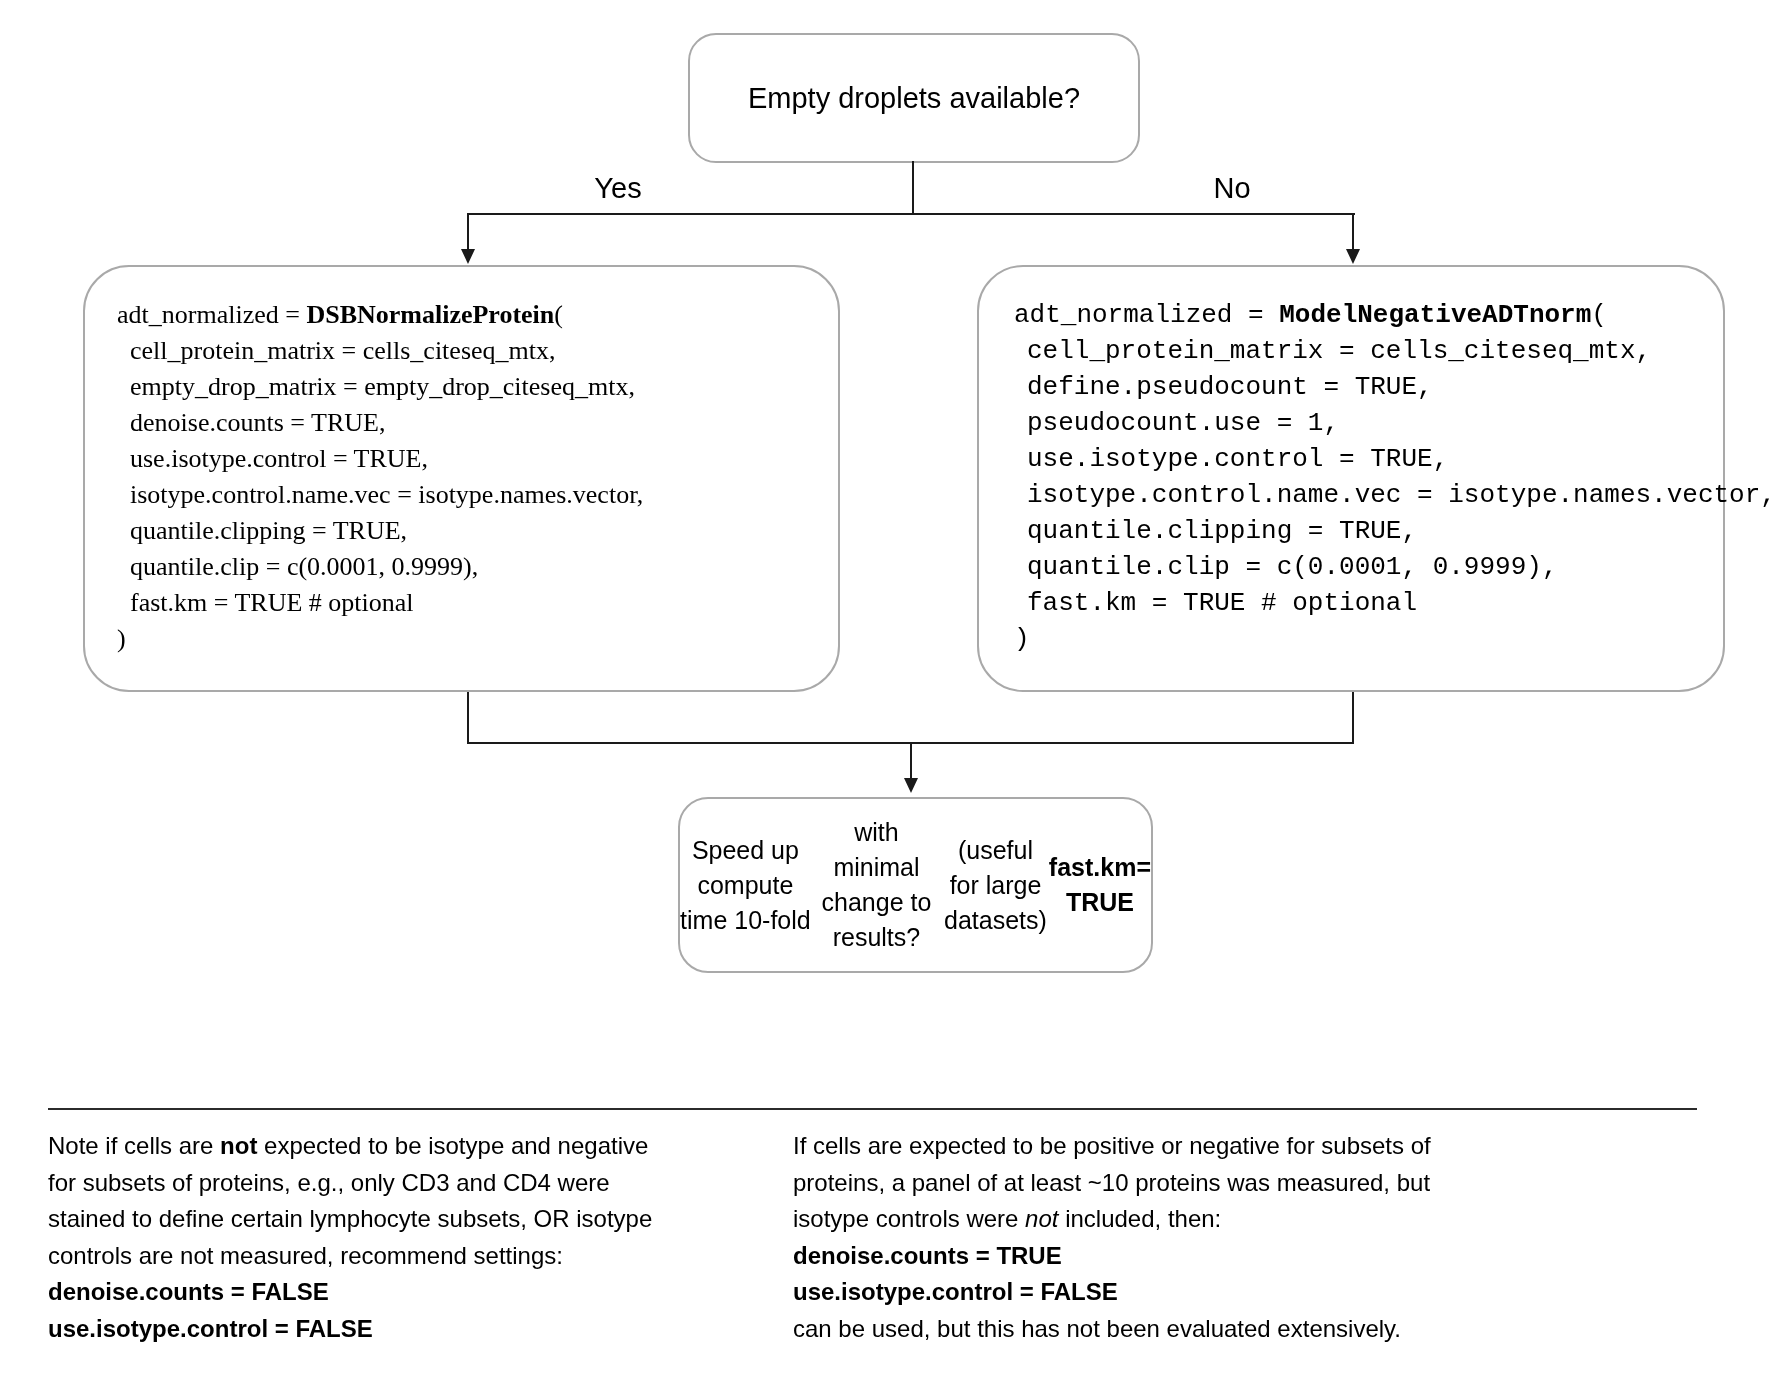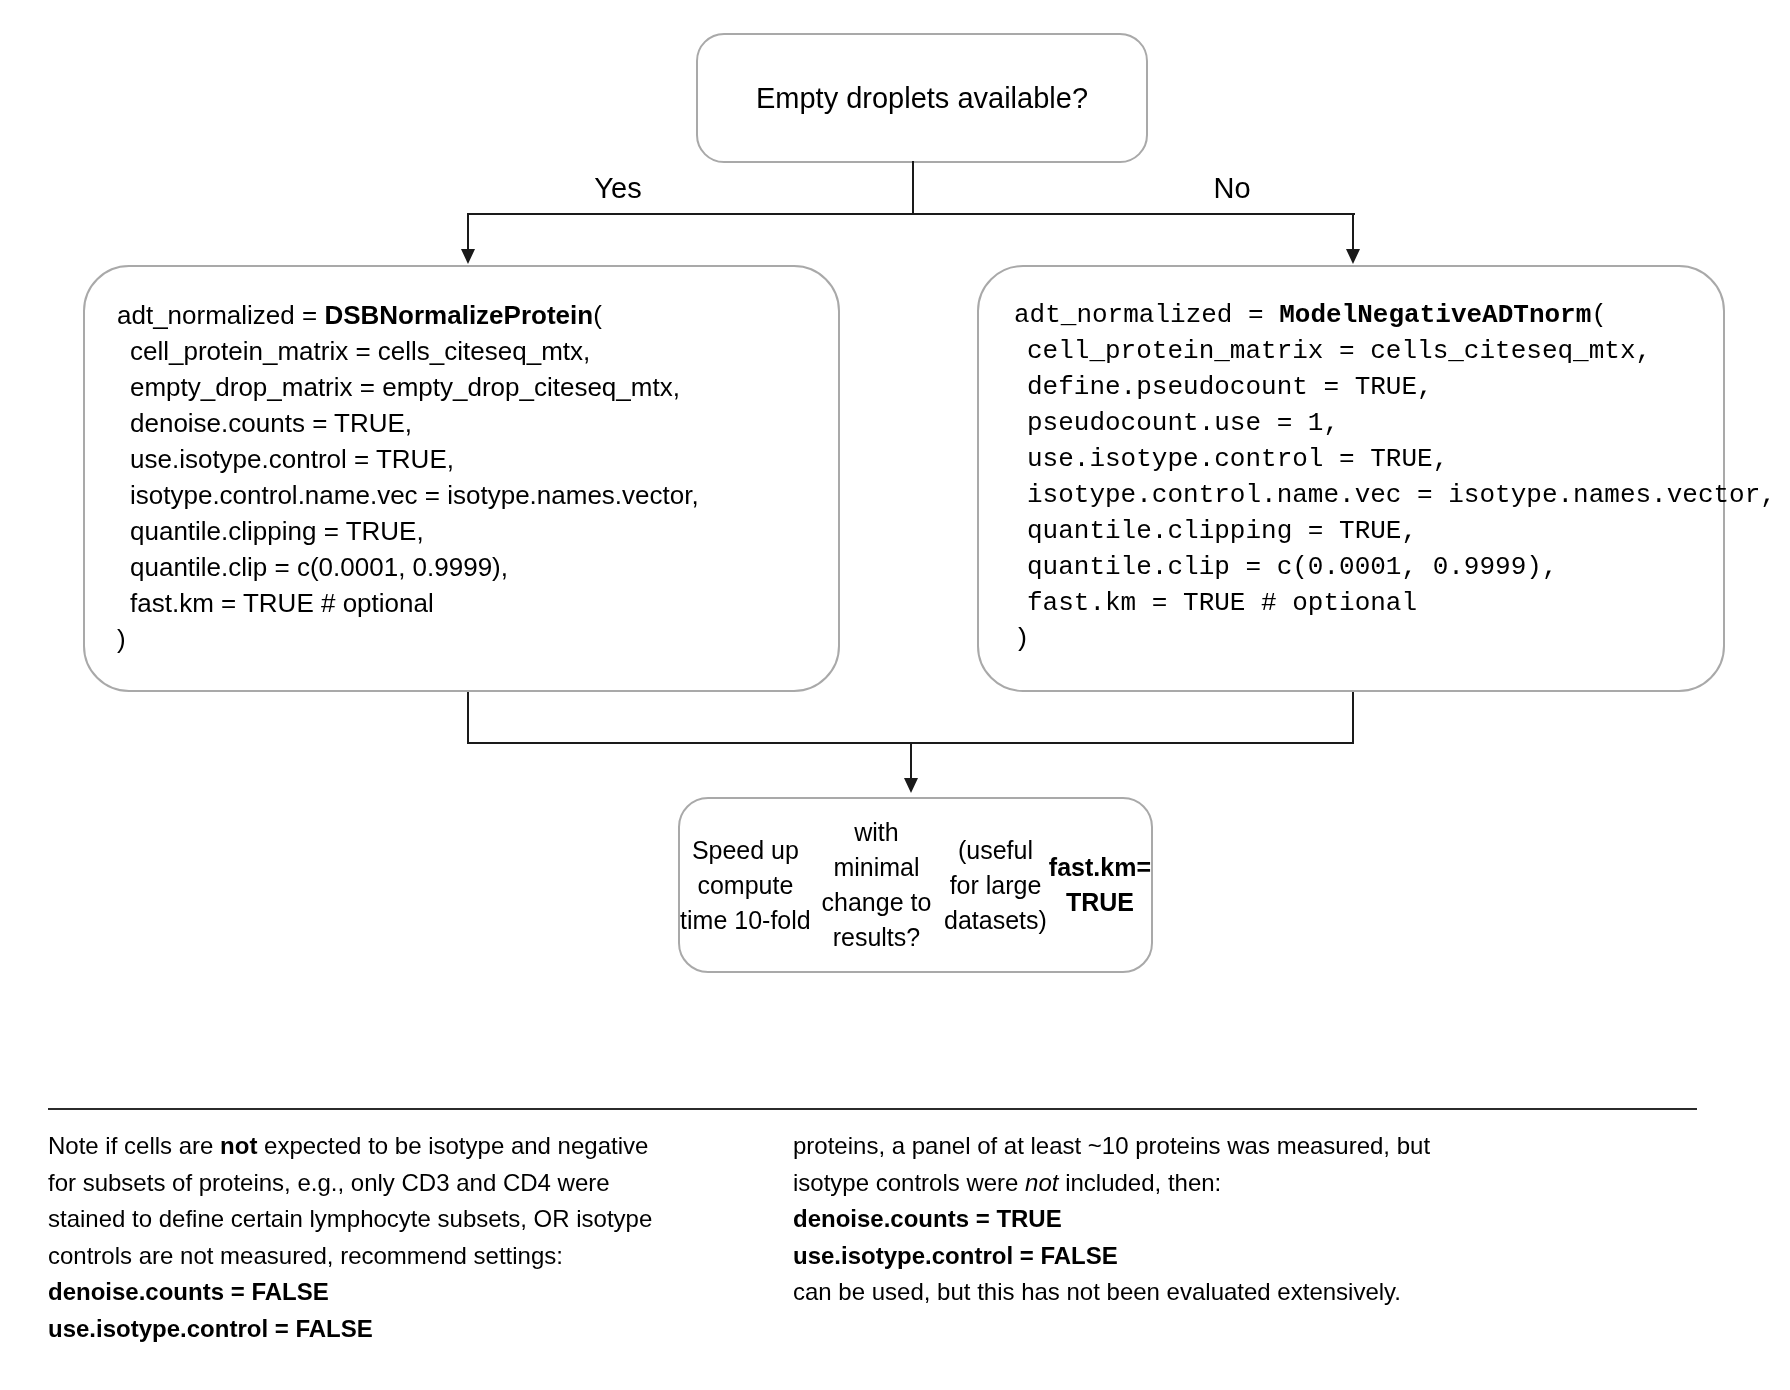--- a/index.html
+++ b/index.html
@@ -5,23 +5,23 @@
   html,body { margin:0; padding:0; background:#ffffff; }
   body { font-family: "Liberation Sans", "DejaVu Sans", sans-serif; color:#000; }
   #canvas { position:relative; width:1790px; height:1390px; background:#ffffff; overflow:hidden; }
 
   .flow-box {
     position:absolute; box-sizing:border-box; background:#ffffff;
     border:2px solid #a9a9a9;
   }
   .decision-box { left:688px; top:33px; width:452px; height:130px; border-radius:28px;
                   display:flex; align-items:center; justify-content:center;
-                  font-size:29px;margin-left:8px; }
+                  font-size:29px; }
   .code-box { border-radius:46px; font-size:26px; line-height:36px; }
-  .code-box-left  { left:83px;  top:265px; width:757px; height:427px; padding-top:30px; }
+  .code-box-left  { left:83px;  top:265px; width:757px; height:427px; padding-top:30px;font-family:Liberation Serif, serif; }
   .code-box-right { left:977px; top:265px; width:748px; height:427px; padding-top:30px; }
   .code-line { white-space:pre; }
   .code-box-left  .code-line { padding-left:32px; }
   .code-box-right .code-line { padding-left:35px;font-family:Liberation Mono, monospace; }
   .code-box-left  .code-line.param { padding-left:45px; }
   .code-box-right .code-line.param { padding-left:48px; }
   .b { font-weight:bold; }
   .i { font-style:italic; }
 
   .speed-box { left:678px; top:797px; width:475px; height:176px; border-radius:30px;
@@ -106,20 +106,21 @@
   <div class="note-col note-left">
     <div><span>Note if cells are </span><span class="b">not</span><span> expected to be isotype and negative</span></div>
     <div>for subsets of proteins, e.g., only CD3 and CD4 were</div>
     <div>stained to define certain lymphocyte subsets, OR isotype</div>
     <div>controls are not measured, recommend settings:</div>
     <div class="b">denoise.counts = FALSE</div>
     <div class="b">use.isotype.control = FALSE</div>
   </div>
 
   <div class="note-col note-right">
+    <div>If cells are expected to be positive or negative for subsets of</div>
     <div>proteins, a panel of at least ~10 proteins was measured, but</div>
     <div><span>isotype controls were </span><span class="i">not</span><span> included, then:</span></div>
     <div class="b">denoise.counts = TRUE</div>
     <div class="b">use.isotype.control = FALSE</div>
     <div>can be used, but this has not been evaluated extensively.</div>
   </div>
 
 </div>
 
 </body></html>

